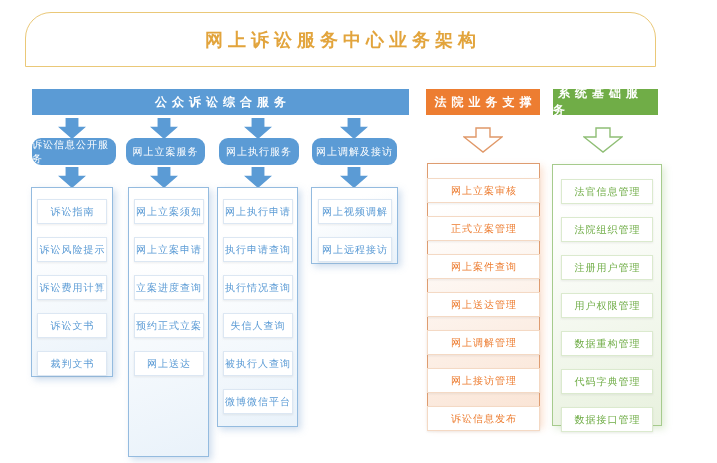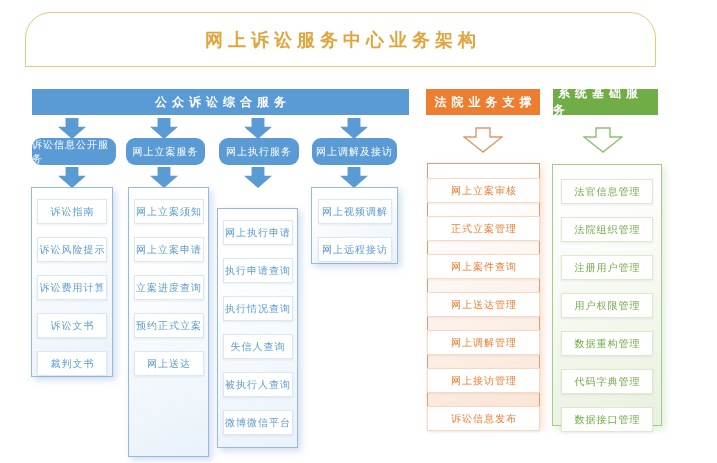--- a/index.html
+++ b/index.html
@@ -53,21 +53,21 @@
     display:flex;flex-direction:column;align-items:center;
     padding-top:11px;gap:13px;
   }
   .col-blue{
     top:187px;border:1px solid #94BBDF;
     background:linear-gradient(160deg,#ffffff 25%,#e9f2fa 100%);
     box-shadow:3px 3px 7px rgba(120,160,205,.35);
   }
   .c1{left:31px;width:82px;height:190px;}
   .c2{left:128px;width:81px;height:270px;}
-  .c3{left:217px;width:81px;height:240px;margin-top:21px;}
+  .c3{left:217px;width:81px;height:240px;}
   .c4{left:311px;width:87px;height:77px;}
   .col-orange{
     left:427px;top:163px;width:113px;height:263px;
     border:1px solid #DE9C70;padding-top:14px;
     background:linear-gradient(160deg,#ffffff 15%,#fae3d3 100%);
     box-shadow:3px 3px 7px rgba(237,125,49,.22);
   }
   .col-green{
     left:552px;top:164px;width:110px;height:262px;
     border:1px solid #A6CB8D;padding-top:14px;

